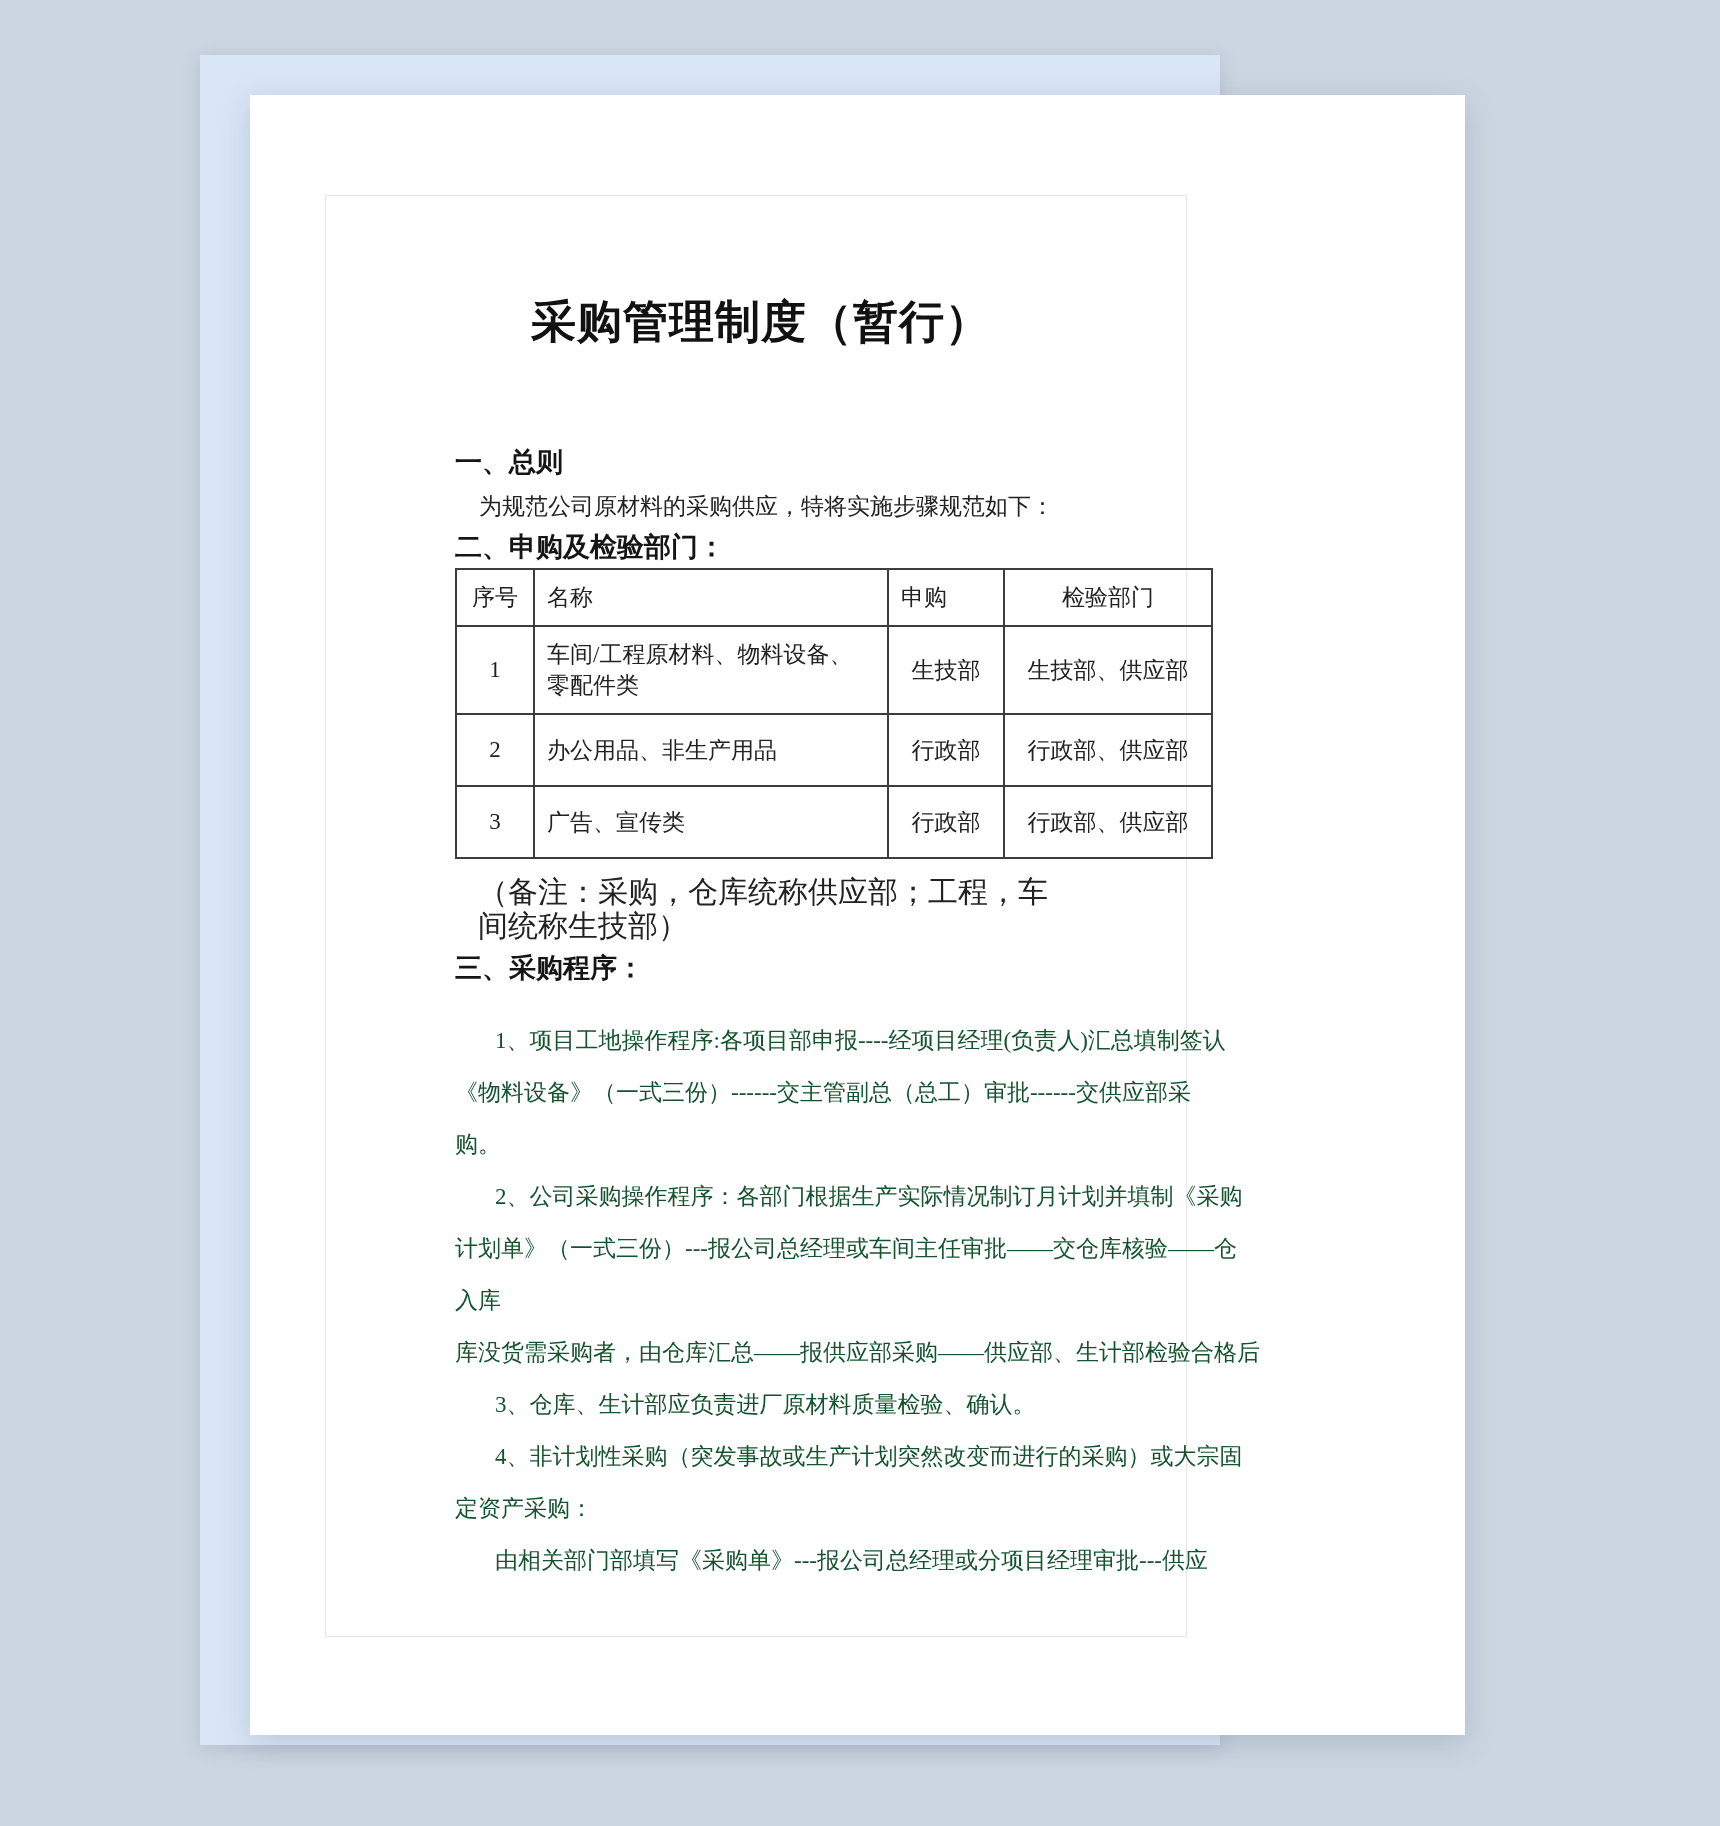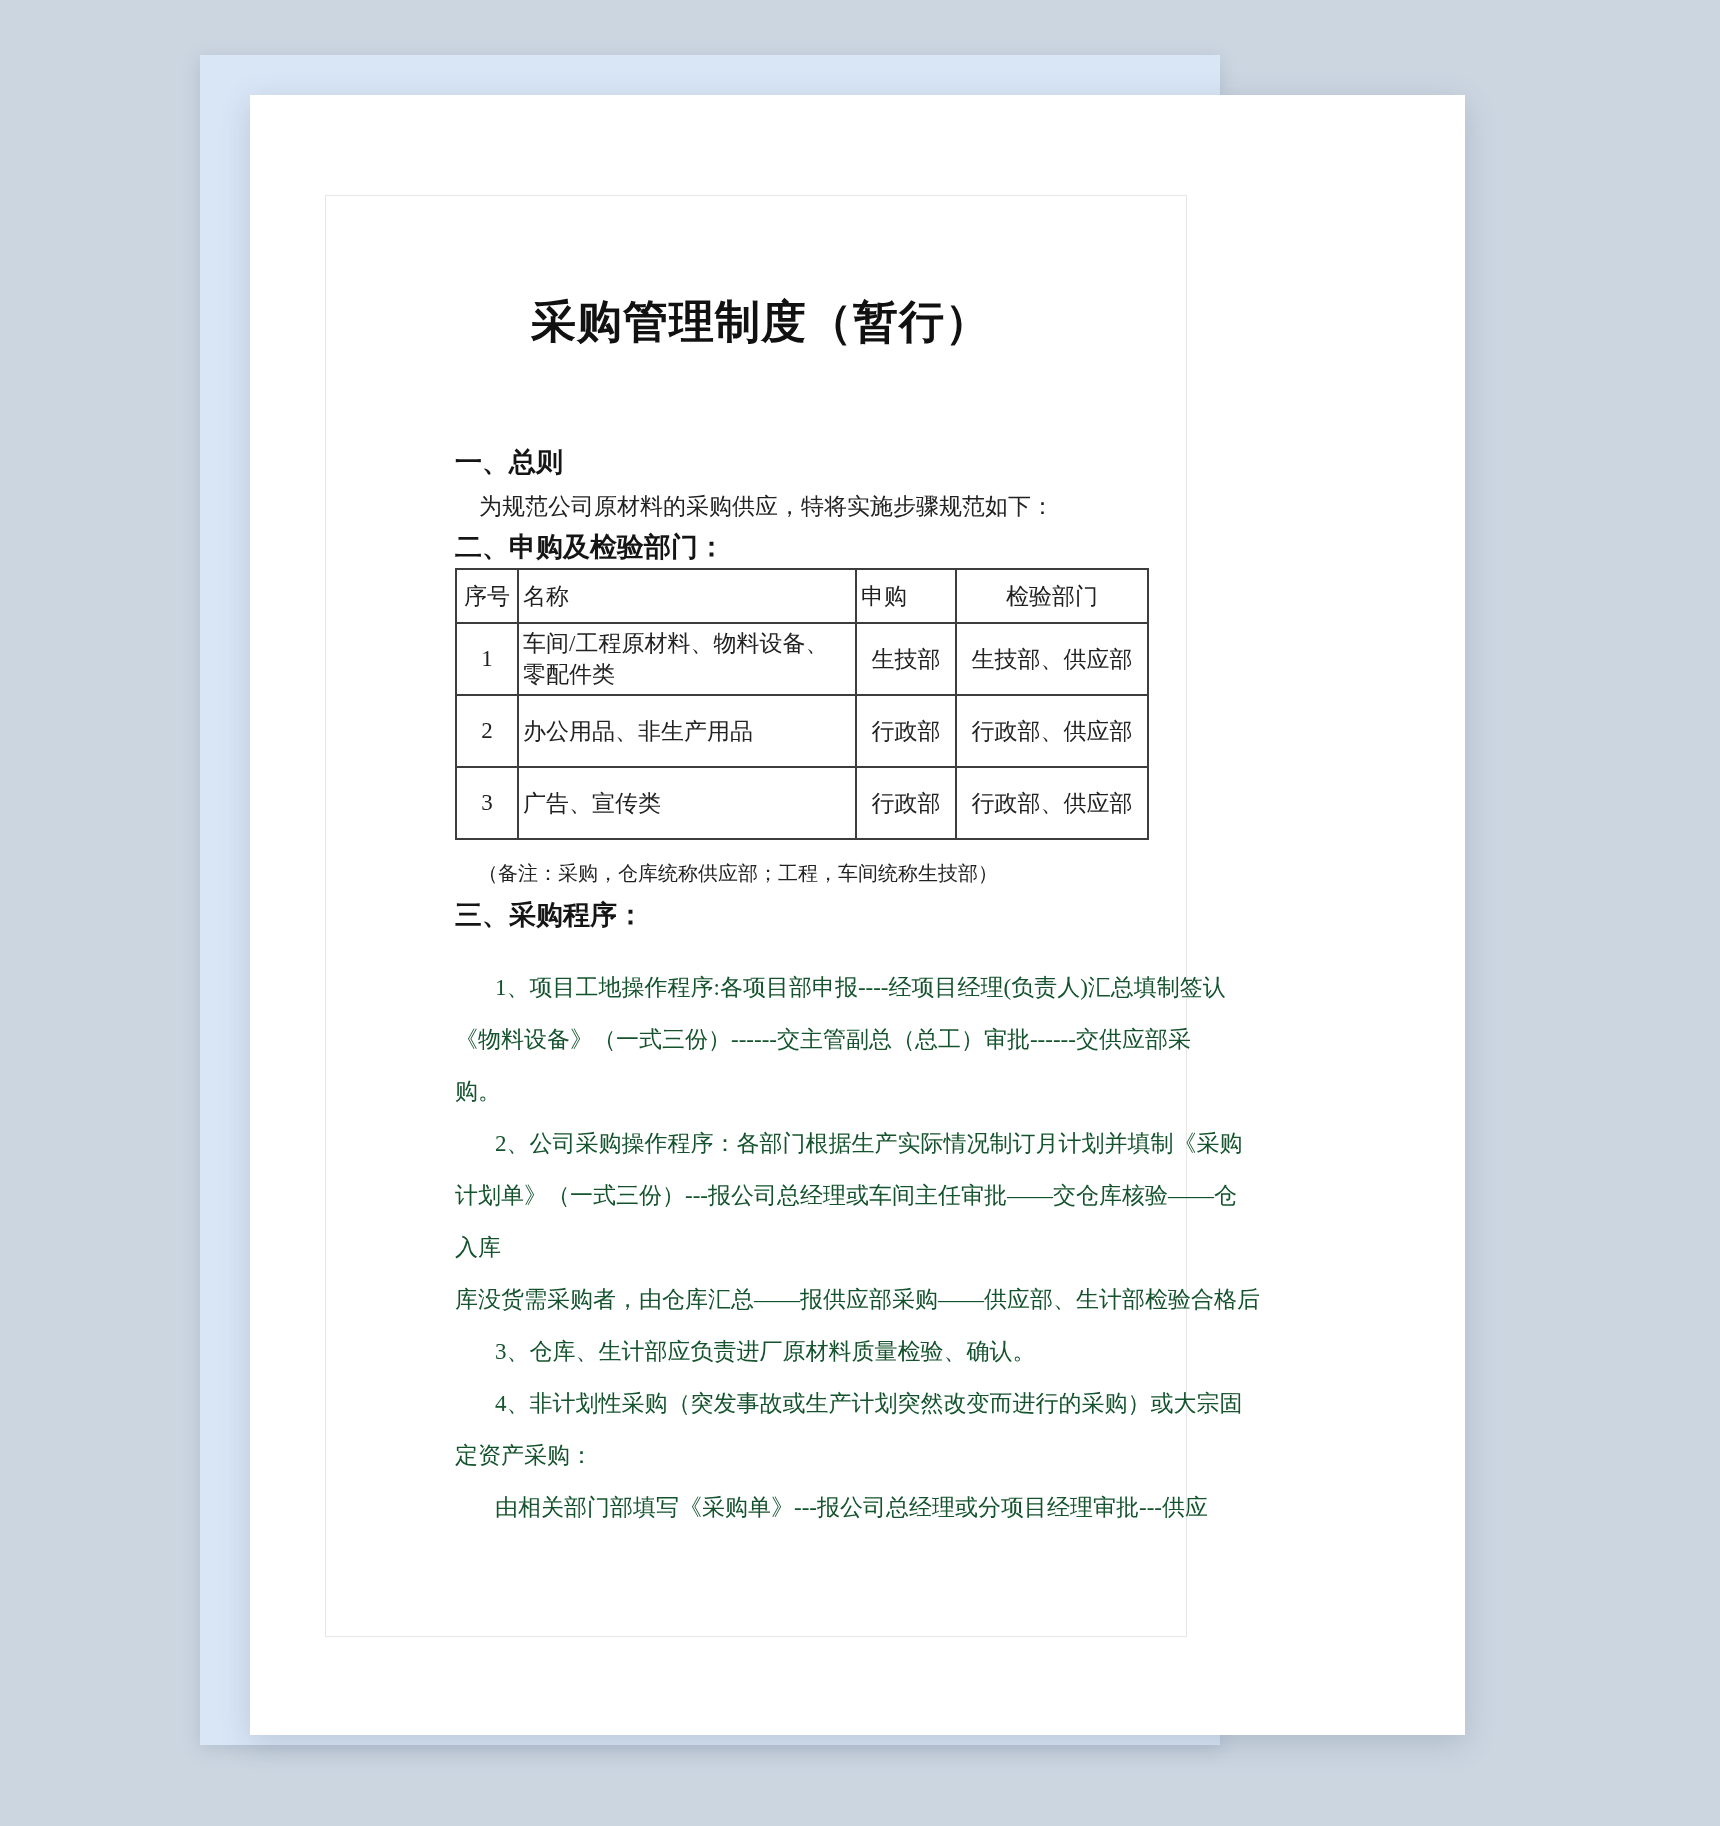--- a/index.html
+++ b/index.html
@@ -31,33 +31,33 @@
   .h1{margin-top:88px;}
   .para{
     font-size:23px;line-height:34px;margin-top:9px;padding-left:24px;color:#222;
   }
   .h2{margin-top:4px;}
   table.dept{
     border-collapse:collapse;margin-top:2px;table-layout:fixed;width:652px;
     font-size:23px;color:#222;
   }
   table.dept th,table.dept td{
-    border:2px solid #3d3d3d;font-weight:normal;padding:4px;
+    border:2px solid #3d3d3d;font-weight:normal;padding:12px;
   }
   table.dept tr.hdr{height:54px;}
   table.dept tr.r{height:72px;}
   .c-idx{width:52px;text-align:center;}
   .c-name{width:328px;text-align:left;}
   .c-req{width:90px;text-align:left;}
   .c-insp{width:182px;text-align:center;}
   .pad1{padding-left:24px;}
   .pad2{padding-left:60px;}
   .padreq{padding-left:10px;}
   .note{
-    font-size:20px;line-height:34px;margin-top:16px;padding-left:23px;color:#222;
+    font-size:30px;line-height:34px;margin-top:16px;padding-left:23px;color:#222;
   }
   .h3{margin-top:6px;}
   .lines{margin-top:28px;}
   .line{
     font-size:23px;line-height:52px;height:52px;white-space:nowrap;color:#14532d;
   }
   .line.indent{padding-left:40px;}
 </style>
 </head>
 <body>

